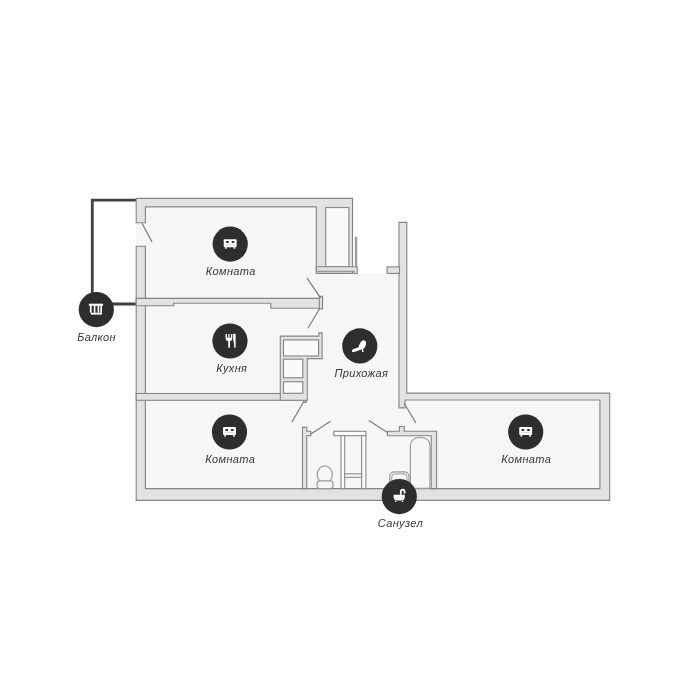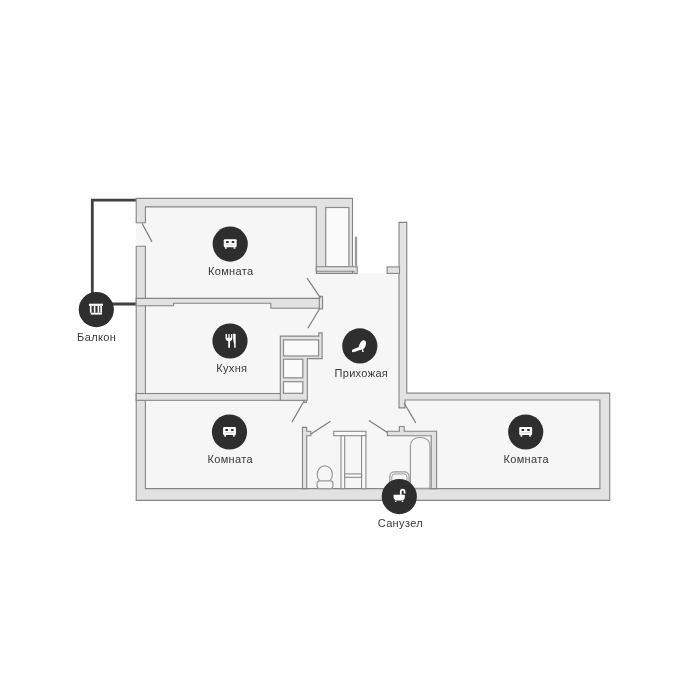--- a/index.html
+++ b/index.html
@@ -1,16 +1,16 @@
 <!DOCTYPE html>
 <html><head>
 <meta charset="utf-8">
 <style>
   html,body{margin:0;padding:0;background:#ffffff;}
-  .wrap{width:700px;height:596px;position:relative;font-family:"Liberation Sans",sans-serif;}
+  .wrap{width:700px;height:596px;position:relative;font-family:"Liberation Sans",sans-serif;font-style:italic;}
   text{font-family:"Liberation Sans",sans-serif;fill:#373737;font-size:11px;letter-spacing:0.35px;}
 </style>
 </head>
 <body>
 <div class="wrap">
 <svg width="700" height="700" viewBox="0 0 700 700">
 
 <rect x="0" y="0" width="700" height="700" fill="#ffffff"></rect>
 
 <rect x="136" y="198" width="194" height="107" fill="#f6f6f6"></rect>

